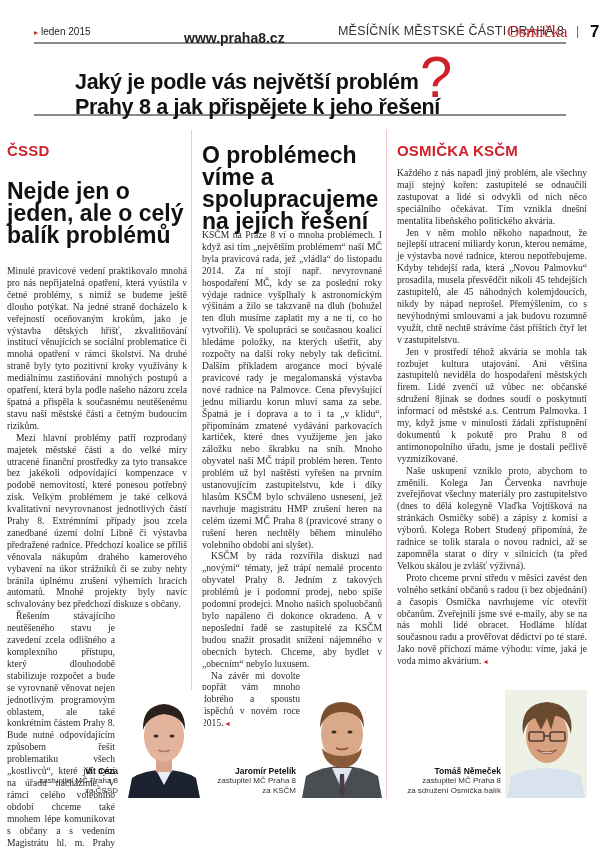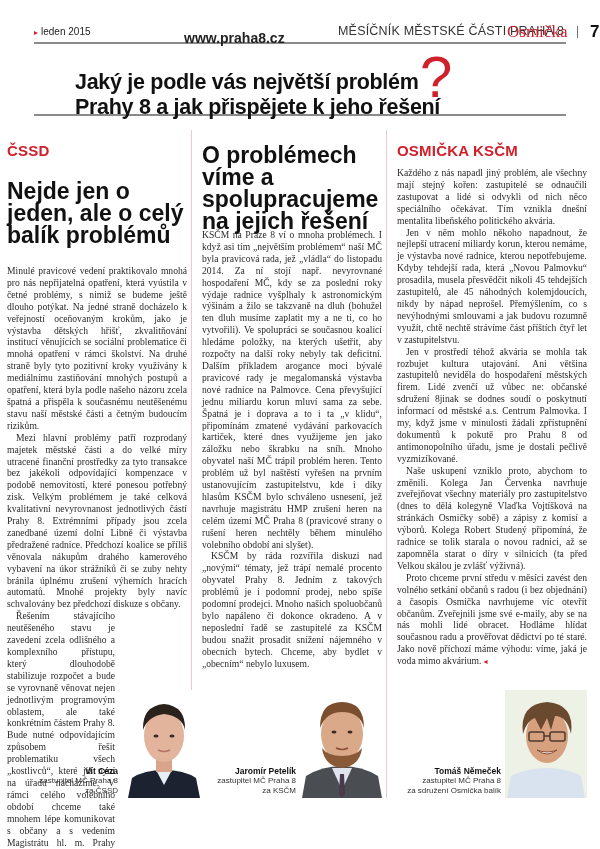--- a/index.html
+++ b/index.html
@@ -83,20 +83,21 @@
     <p>Mezi hlavní problémy patří rozprodaný majetek městské části a do velké míry utracené finanční prostředky za tyto transakce bez jakékoli odpovídající kompenzace v podobě nemovitostí, které ponesou potřebný zisk. Velkým problémem je také celková kvalitativní nevyrovnanost jednotlivých částí Prahy 8. Extrémními případy jsou zcela zanedbané území dolní Libně či výstavba předražené radnice. Předchozí koalice se příliš věnovala nákupům drahého kamerového vybavení na úkor strážníků či se zuby nehty bránila úplnému zrušení výherních hracích automatů. Mnohé projekty byly navíc schvalovány bez předchozí diskuze s občany.</p>
     <p style="width:108px;"><span>Řešením stávajícího neutěšeného stavu je zavedení zcela odlišného a komplexního přístupu, který dlouhodobě stabilizuje rozpočet a bude se vyrovnaně věnovat nejen jednotlivým programovým oblastem, ale také konkrétním částem Prahy 8. Bude nutné odpovídajícím způsobem řešit problematiku všech „kostlivců“, které již nyní na úřadu nacházíme. V rámci celého volebního období chceme také mnohem lépe komunikovat s občany a s vedením Magistrátu hl. m. Prahy ohledně jednotlivých nemovitostí. Cílem budou takové majetkové přesuny, které zajistí lepší propojenost, péči a prostupnost celého území naší městské části.</span></p>
   </div>
 </div>
 
 <div class="col c2">
   <div class="headline">O problémech víme a spolupracujeme na jejich řešení</div>
   <div class="body">
     <p>KSČM na Praze 8 ví o mnoha problémech. I když asi tím „největším problémem“ naší MČ byla pravicová rada, jež „vládla“ do listopadu 2014. Za ní stojí např. nevyrovnané hospodaření MČ, kdy se za poslední roky výdaje radnice vyšplhaly k astronomickým výšinám a žilo se takzvaně na dluh (bohužel ten dluh musíme zaplatit my a ne ti, co ho vytvořili). Ve spolupráci se současnou koalicí hledáme položky, na kterých ušetřit, aby rozpočty na další roky nebyly tak deficitní. Dalším příkladem arogance moci bývalé pravicové rady je megalomanská výstavba nové radnice na Palmovce. Cena převyšující jednu miliardu korun mluví sama za sebe. Špatná je i doprava a to i ta „v klidu“, připomínám zmatené vydávání parkovacích kartiček, které dnes využijeme jen jako záložku nebo škrabku na sníh. Mnoho obyvatel naší MČ trápil problém heren. Tento problém už byl naštěstí vyřešen na prvním ustanovujícím zastupitelstvu, kde i díky hlasům KSČM bylo schváleno usnesení, jež navrhuje magistrátu HMP zrušení heren na celém území MČ Praha 8 (pravicové strany o rušení heren nechtěly během minulého volebního období ani slyšet).</p>
     <p>KSČM by ráda rozvířila diskuzi nad „novými“ tématy, jež trápí nemalé procento obyvatel Prahy 8. Jedním z takových problémů je i podomní prodej, nebo spíše podomní prodejci. Mnoho našich spoluobčanů bylo napáleno či dokonce okradeno. A v neposlední řadě se zastupitelé za KSČM budou snažit prosadit snížení nájemného v obecních bytech. Chceme, aby bydlet v „obecním“ nebylo luxusem.</p>
+    <p style="width:98px;"><span>Na závěr mi dovolte popřát vám mnoho dobrého a spoustu úspěchů v novém roce 2015.</span><span class="endmark">◂</span></p>
   </div>
 </div>
 
 <div class="col c3">
   <div class="party">OSMIČKA KSČM</div>
   <div class="body">
     <p>Každého z nás napadl jiný problém, ale všechny mají stejný kořen: zastupitelé se odnaučili zastupovat a lidé si odvykli od nich něco speciálního očekávat. Tím vznikla dnešní mentalita libeňského politického akvária.</p>
     <p>Jen v něm mohlo někoho napadnout, že nejlepší utracení miliardy korun, kterou nemáme, je výstavba nové radnice, kterou nepotřebujeme. Kdyby tehdejší rada, která „Novou Palmovku“ prosadila, musela přesvědčit nikoli 45 tehdejších zastupitelů, ale 45 náhodných kolemjdoucích, nikdy by nápad neprošel. Přemýšlením, co s nevýhodnými smlouvami a jak budovu rozumně využít, chtě nechtě strávíme část příštích čtyř let v zastupitelstvu.</p>
     <p>Jen v prostředí téhož akvária se mohla tak rozbujet kultura utajování. Ani většina zastupitelů neviděla do hospodaření městských firem. Lidé zvenčí už vůbec ne: občanské sdružení 8jinak se dodnes soudí o poskytnutí informací od městské a.s. Centrum Palmovka. I my, když jsme v minulosti žádali zpřístupnění dokumentů k pokutě pro Prahu 8 od antimonopolního úřadu, jsme je dostali pečlivě vyzmizíkované.</p>
     <p>Naše uskupení vzniklo proto, abychom to změnili. Kolega Jan Červenka navrhuje zveřejňovat všechny materiály pro zastupitelstvo (dnes to dělá kolegyně Vlaďka Vojtíšková na stránkách Osmičky sobě) a zápisy z komisí a výborů. Kolega Robert Studený připomíná, že radnice se tolik starala o novou radnici, až se zapomněla starat o díry v silnicích (ta před Velkou skálou je zvlášť výživná).</p>

